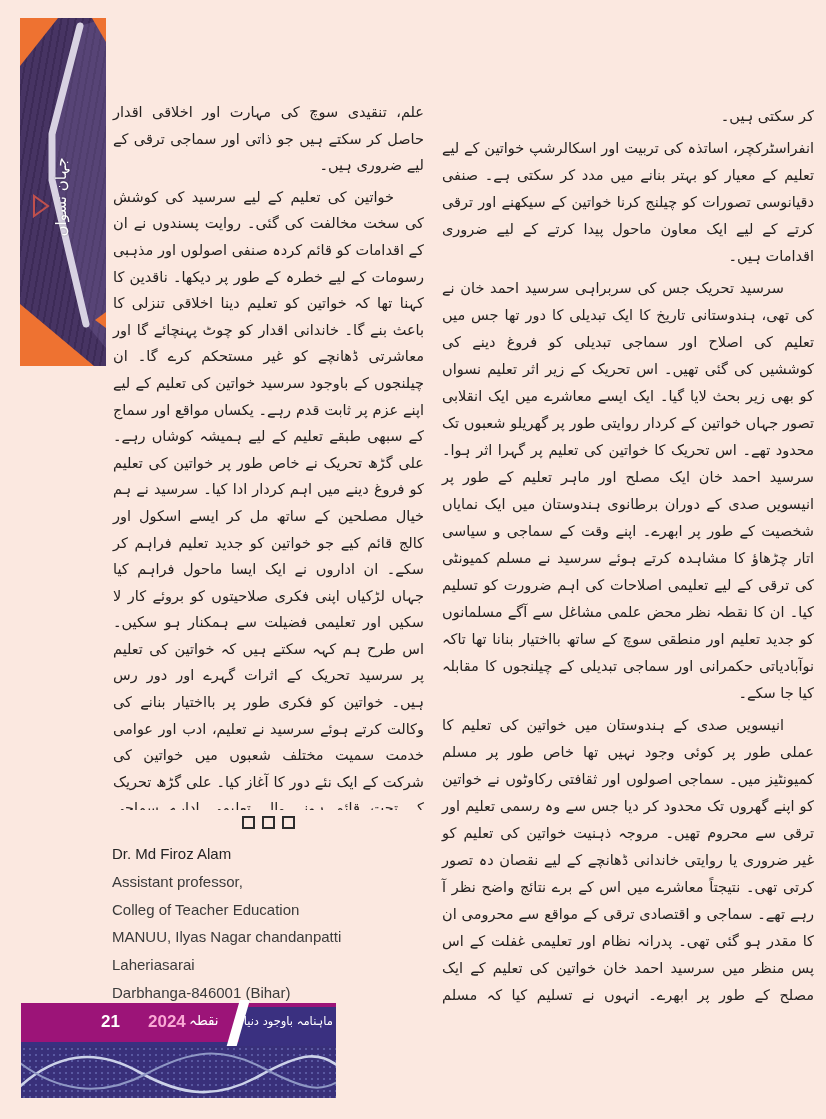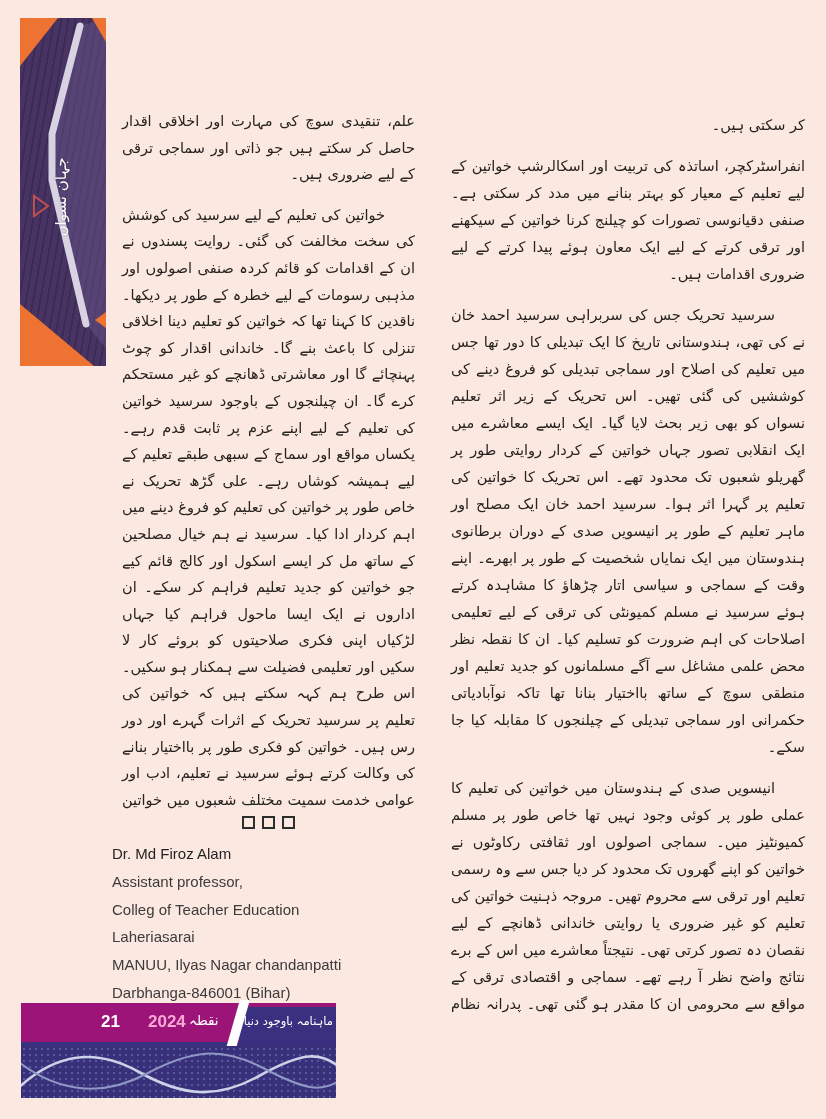--- a/index.html
+++ b/index.html
@@ -27,21 +27,21 @@
   .chevron-svg { position:absolute; left:0; top:0; }
   .sidebar-title {
     position:absolute; left:-32px; top:168px; width:150px; height:22px;
     transform:rotate(-90deg); color:#ffffff; font-size:15px; text-align:center;
     direction:rtl; white-space:nowrap; text-shadow:0 0 2px rgba(0,0,0,.4);
   }
 
   
   .col { position:absolute; direction:rtl; text-align:justify;
          color:#262220; overflow:hidden; }
-  .col p { margin:14px; }
+  .col p { margin:5px; }
   .col p.indent { text-indent:30px; }
   .col-left  { left:108px; top:94px;  width:321px; height:716px;
                font-size:14.5px; line-height:26.6px; }
   .col-right { left:437px; top:98px;  width:382px; height:916px;
                font-size:14.5px; line-height:27px; }
 
   
   .divider { position:absolute; left:108px; top:816px; width:321px;
              text-align:center; line-height:0; }
   .divider span { display:inline-block; width:9px; height:9px;
@@ -99,34 +99,34 @@
     <div class="sidebar-title">جہان نسواں</div>
   </div>
 
   <div class="col col-left">
       <p class="">علم، تنقیدی سوچ کی مہارت اور اخلاقی اقدار حاصل کر سکتے ہیں جو ذاتی اور سماجی ترقی کے لیے ضروری ہیں۔</p>
       <p class="indent">خواتین کی تعلیم کے لیے سرسید کی کوشش کی سخت مخالفت کی گئی۔ روایت پسندوں نے ان کے اقدامات کو قائم کردہ صنفی اصولوں اور مذہبی رسومات کے لیے خطرہ کے طور پر دیکھا۔ ناقدین کا کہنا تھا کہ خواتین کو تعلیم دینا اخلاقی تنزلی کا باعث بنے گا۔ خاندانی اقدار کو چوٹ پہنچائے گا اور معاشرتی ڈھانچے کو غیر مستحکم کرے گا۔ ان چیلنجوں کے باوجود سرسید خواتین کی تعلیم کے لیے اپنے عزم پر ثابت قدم رہے۔ یکساں مواقع اور سماج کے سبھی طبقے تعلیم کے لیے ہمیشہ کوشاں رہے۔ علی گڑھ تحریک نے خاص طور پر خواتین کی تعلیم کو فروغ دینے میں اہم کردار ادا کیا۔ سرسید نے ہم خیال مصلحین کے ساتھ مل کر ایسے اسکول اور کالج قائم کیے جو خواتین کو جدید تعلیم فراہم کر سکے۔ ان اداروں نے ایک ایسا ماحول فراہم کیا جہاں لڑکیاں اپنی فکری صلاحیتوں کو بروئے کار لا سکیں اور تعلیمی فضیلت سے ہمکنار ہو سکیں۔ اس طرح ہم کہہ سکتے ہیں کہ خواتین کی تعلیم پر سرسید تحریک کے اثرات گہرے اور دور رس ہیں۔ خواتین کو فکری طور پر بااختیار بنانے کی وکالت کرتے ہوئے سرسید نے تعلیم، ادب اور عوامی خدمت سمیت مختلف شعبوں میں خواتین کی شرکت کے ایک نئے دور کا آغاز کیا۔ علی گڑھ تحریک کے تحت قائم ہونے والے تعلیمی ادارے سماجی تبدیلی کے لیے نشان راہ بن گئے جن سے تعلیم یافتہ خواتین کی نسلیں آج بھی سماجی فلاح و بہبود میں نمایاں کردار ادا کر رہی ہیں۔</p>
     </div>
 
   <div class="col col-right">
       <p class="">کر سکتی ہیں۔</p>
-      <p class="">انفراسٹرکچر، اساتذہ کی تربیت اور اسکالرشپ خواتین کے لیے تعلیم کے معیار کو بہتر بنانے میں مدد کر سکتی ہے۔ صنفی دقیانوسی تصورات کو چیلنج کرنا خواتین کے سیکھنے اور ترقی کرتے کے لیے ایک معاون ہوئے پیدا کرتے کے لیے ضروری اقدامات ہیں۔</p>
+      <p class="">انفراسٹرکچر، اساتذہ کی تربیت اور اسکالرشپ خواتین کے لیے تعلیم کے معیار کو بہتر بنانے میں مدد کر سکتی ہے۔ صنفی دقیانوسی تصورات کو چیلنج کرنا خواتین کے سیکھنے اور ترقی کرتے کے لیے ایک معاون ماحول پیدا کرتے کے لیے ضروری اقدامات ہیں۔</p>
       <p class="indent">سرسید تحریک جس کی سربراہی سرسید احمد خان نے کی تھی، ہندوستانی تاریخ کا ایک تبدیلی کا دور تھا جس میں تعلیم کی اصلاح اور سماجی تبدیلی کو فروغ دینے کی کوششیں کی گئی تھیں۔ اس تحریک کے زیر اثر تعلیم نسواں کو بھی زیر بحث لایا گیا۔ ایک ایسے معاشرے میں ایک انقلابی تصور جہاں خواتین کے کردار روایتی طور پر گھریلو شعبوں تک محدود تھے۔ اس تحریک کا خواتین کی تعلیم پر گہرا اثر ہوا۔ سرسید احمد خان ایک مصلح اور ماہر تعلیم کے طور پر انیسویں صدی کے دوران برطانوی ہندوستان میں ایک نمایاں شخصیت کے طور پر ابھرے۔ اپنے وقت کے سماجی و سیاسی اتار چڑھاؤ کا مشاہدہ کرتے ہوئے سرسید نے مسلم کمیونٹی کی ترقی کے لیے تعلیمی اصلاحات کی اہم ضرورت کو تسلیم کیا۔ ان کا نقطہ نظر محض علمی مشاغل سے آگے مسلمانوں کو جدید تعلیم اور منطقی سوچ کے ساتھ بااختیار بنانا تھا تاکہ نوآبادیاتی حکمرانی اور سماجی تبدیلی کے چیلنجوں کا مقابلہ کیا جا سکے۔</p>
       <p class="indent">انیسویں صدی کے ہندوستان میں خواتین کی تعلیم کا عملی طور پر کوئی وجود نہیں تھا خاص طور پر مسلم کمیونٹیز میں۔ سماجی اصولوں اور ثقافتی رکاوٹوں نے خواتین کو اپنے گھروں تک محدود کر دیا جس سے وہ رسمی تعلیم اور ترقی سے محروم تھیں۔ مروجہ ذہنیت خواتین کی تعلیم کو غیر ضروری یا روایتی خاندانی ڈھانچے کے لیے نقصان دہ تصور کرتی تھی۔ نتیجتاً معاشرے میں اس کے برے نتائج واضح نظر آ رہے تھے۔ سماجی و اقتصادی ترقی کے مواقع سے محرومی ان کا مقدر ہو گئی تھی۔ پدرانہ نظام اور تعلیمی غفلت کے اس پس منظر میں سرسید احمد خان خواتین کی تعلیم کے ایک مصلح کے طور پر ابھرے۔ انہوں نے تسلیم کیا کہ مسلم معاشرے کی ترقی خواتین کو بااختیار بنانے اور سماجی و اقتصادی میدان میں ان کی فعال شرکت پر منحصر ہے۔ سرسید کا پختہ یقین تھا کہ خواتین کو تعلیم دینا صرف ایک اخلاقی ضرورت ہے بلکہ سماج کا مستقبل بہت حد تک ان کی تعلیم سے ہی سنور سکتا ہے۔ سرسید کی تعلیمی اصلاحات کی کوششوں کا سنگ بنیاد علی گڑھ مسلم یونیورسٹی (اے ایم یو) کا قیام تھا۔ 1875 میں قائم علی گڑھ مسلم یونیورسٹی کا مقصد جنس یا سماجی و اقتصادی پس منظر سے قطع نظر مسلمانوں کو جدید تعلیم فراہم کرنا تھا۔ سرسید نے اے ایم یو کو روشن خیالی کے مرکز کے طور پر تصور کیا جہاں طلباء سائنسی</p>
     </div>
 
   <div class="divider"><span></span><span></span><span></span></div>
 
   <div class="author">
     <div class="name">Dr. Md Firoz Alam</div>
     <div>
         <div>Assistant  professor,</div>
         <div>Colleg of Teacher Education</div>
+        <div>MANUU, Ilyas Nagar  chandanpatti</div>
         <div>Laheriasarai</div>
-        <div>MANUU, Ilyas Nagar  chandanpatti</div>
         <div>Darbhanga-846001 (Bihar)</div>
       </div>
   </div>
 
   <div class="footer-banner">
     <div class="magenta"></div>
     <div class="topstrip"></div>
     <div class="slash"></div>
     <span class="pageno">21</span>
     <span class="year">2024</span>

